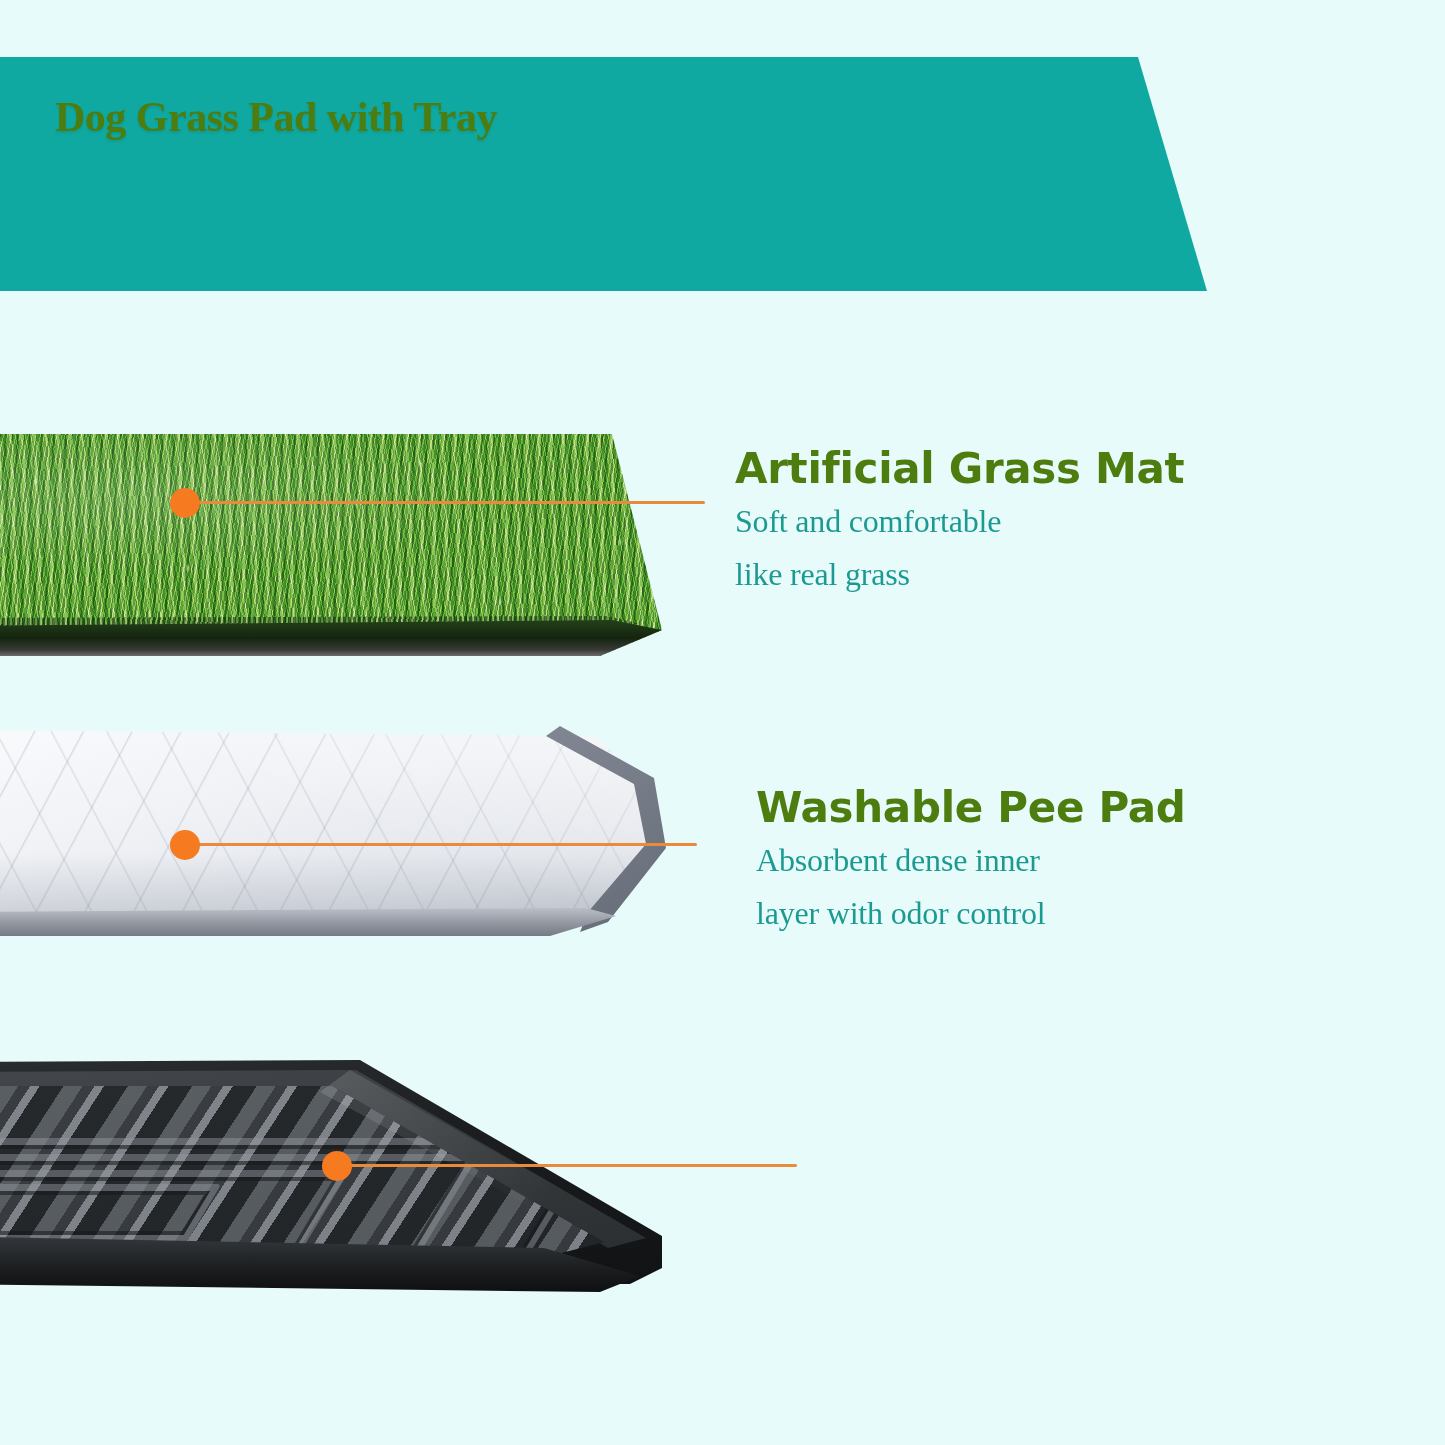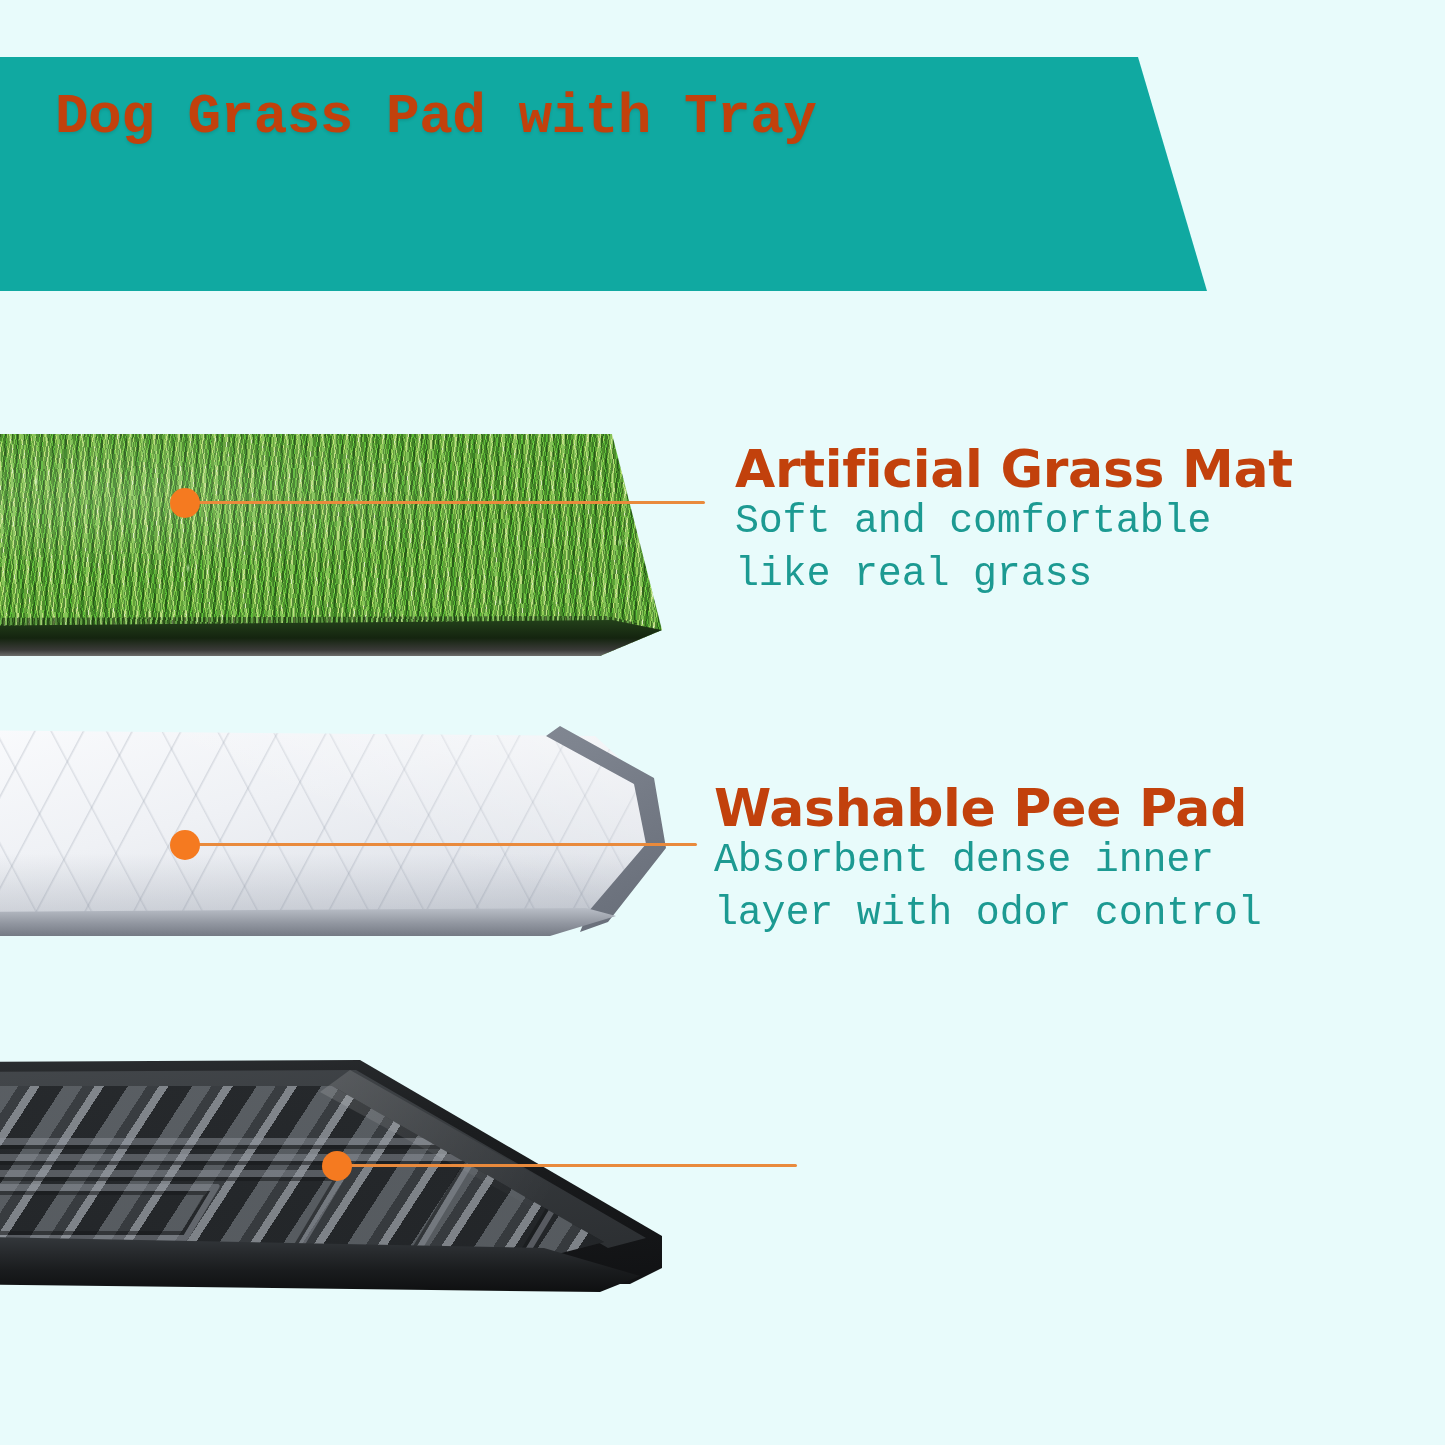--- a/index.html
+++ b/index.html
@@ -27,24 +27,24 @@
     -webkit-clip-path: polygon(0 0, 1138px 0, 1207px 234px, 0 234px);
     clip-path: polygon(0 0, 1138px 0, 1207px 234px, 0 234px);
   }
   .banner-text {
     position: absolute;
     left: 55px;
     top: 77px;
     width: 1080px;
   }
   .banner-line {
-    color: #c2410c;
-    font-family: Liberation Mono, monospace;
+    color: #4d7c0f;
+    font-family: Liberation Serif, serif;
     font-weight: bold;
-    font-size: 56px;
+    font-size: 42px;
     line-height: 81px;
     letter-spacing: -0.5px;
     white-space: nowrap;
     text-shadow: 0 2px 3px rgba(0,0,0,0.10);
   }
 
   
   .grass-wrap {
     position: absolute;
     left: -60px;
@@ -266,33 +266,33 @@
     height: 30px;
     border-radius: 50%;
     background: #F57A20;
   }
 
   
   .feature {
     position: absolute;
   }
   .feature-title {
-    color: #c2410c;
+    color: #4d7c0f;
     font-family: "DejaVu Sans", sans-serif;
     font-weight: bold;
-    font-size: 52px;
+    font-size: 42px;
     line-height: 52px;
     letter-spacing: -0.3px;
     white-space: nowrap;
   }
   .feature-line {
     color: #1C9A92;
-    font-family: Liberation Mono, monospace;
+    font-family: Liberation Serif, serif;
     font-weight: normal;
-    font-size: 40px;
+    font-size: 32px;
     line-height: 53px;
     letter-spacing: -0.2px;
     white-space: nowrap;
   }
 </style>
 </head>
 <body>
 
 <div id="infographic">
 
@@ -339,21 +339,21 @@
 
   <div class="leader-line" style="left:337px; top:1164px; width:460px;"></div>
   <div class="leader-dot" style="left:322px; top:1151px;"></div>
 
   <div class="feature" style="left:735px; top:443px;">
     <div class="feature-title">Artificial Grass Mat</div>
     <div class="feature-line">Soft and comfortable</div>
     <div class="feature-line">like real grass</div>
   </div>
 
-  <div class="feature" style="left:714px; top:782px;">
+  <div class="feature" style="left:756px; top:782px;">
     <div class="feature-title">Washable Pee Pad</div>
     <div class="feature-line">Absorbent dense inner</div>
     <div class="feature-line">layer with odor control</div>
   </div>
 
   <div class="feature" style="left:825px; top:1100px;">
   </div>
 
 </div>
 

